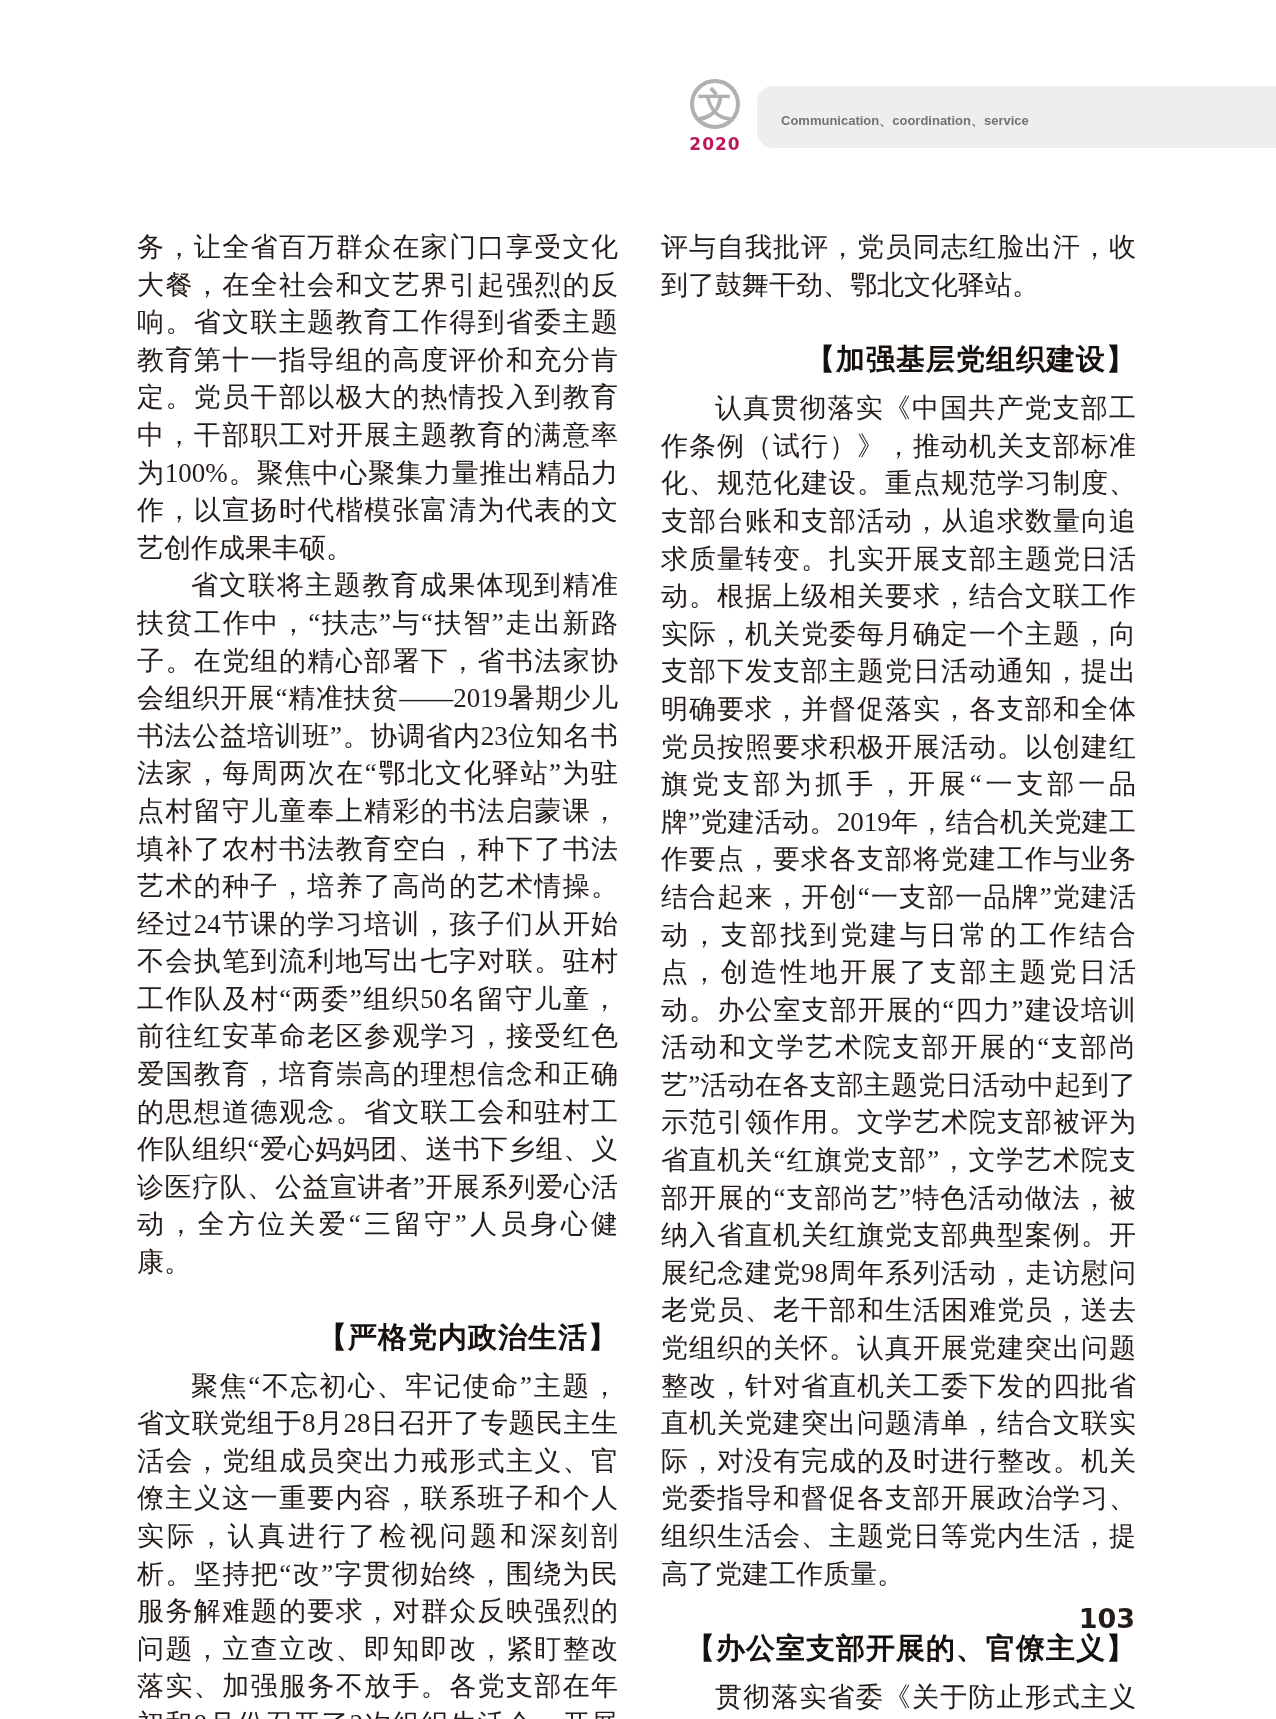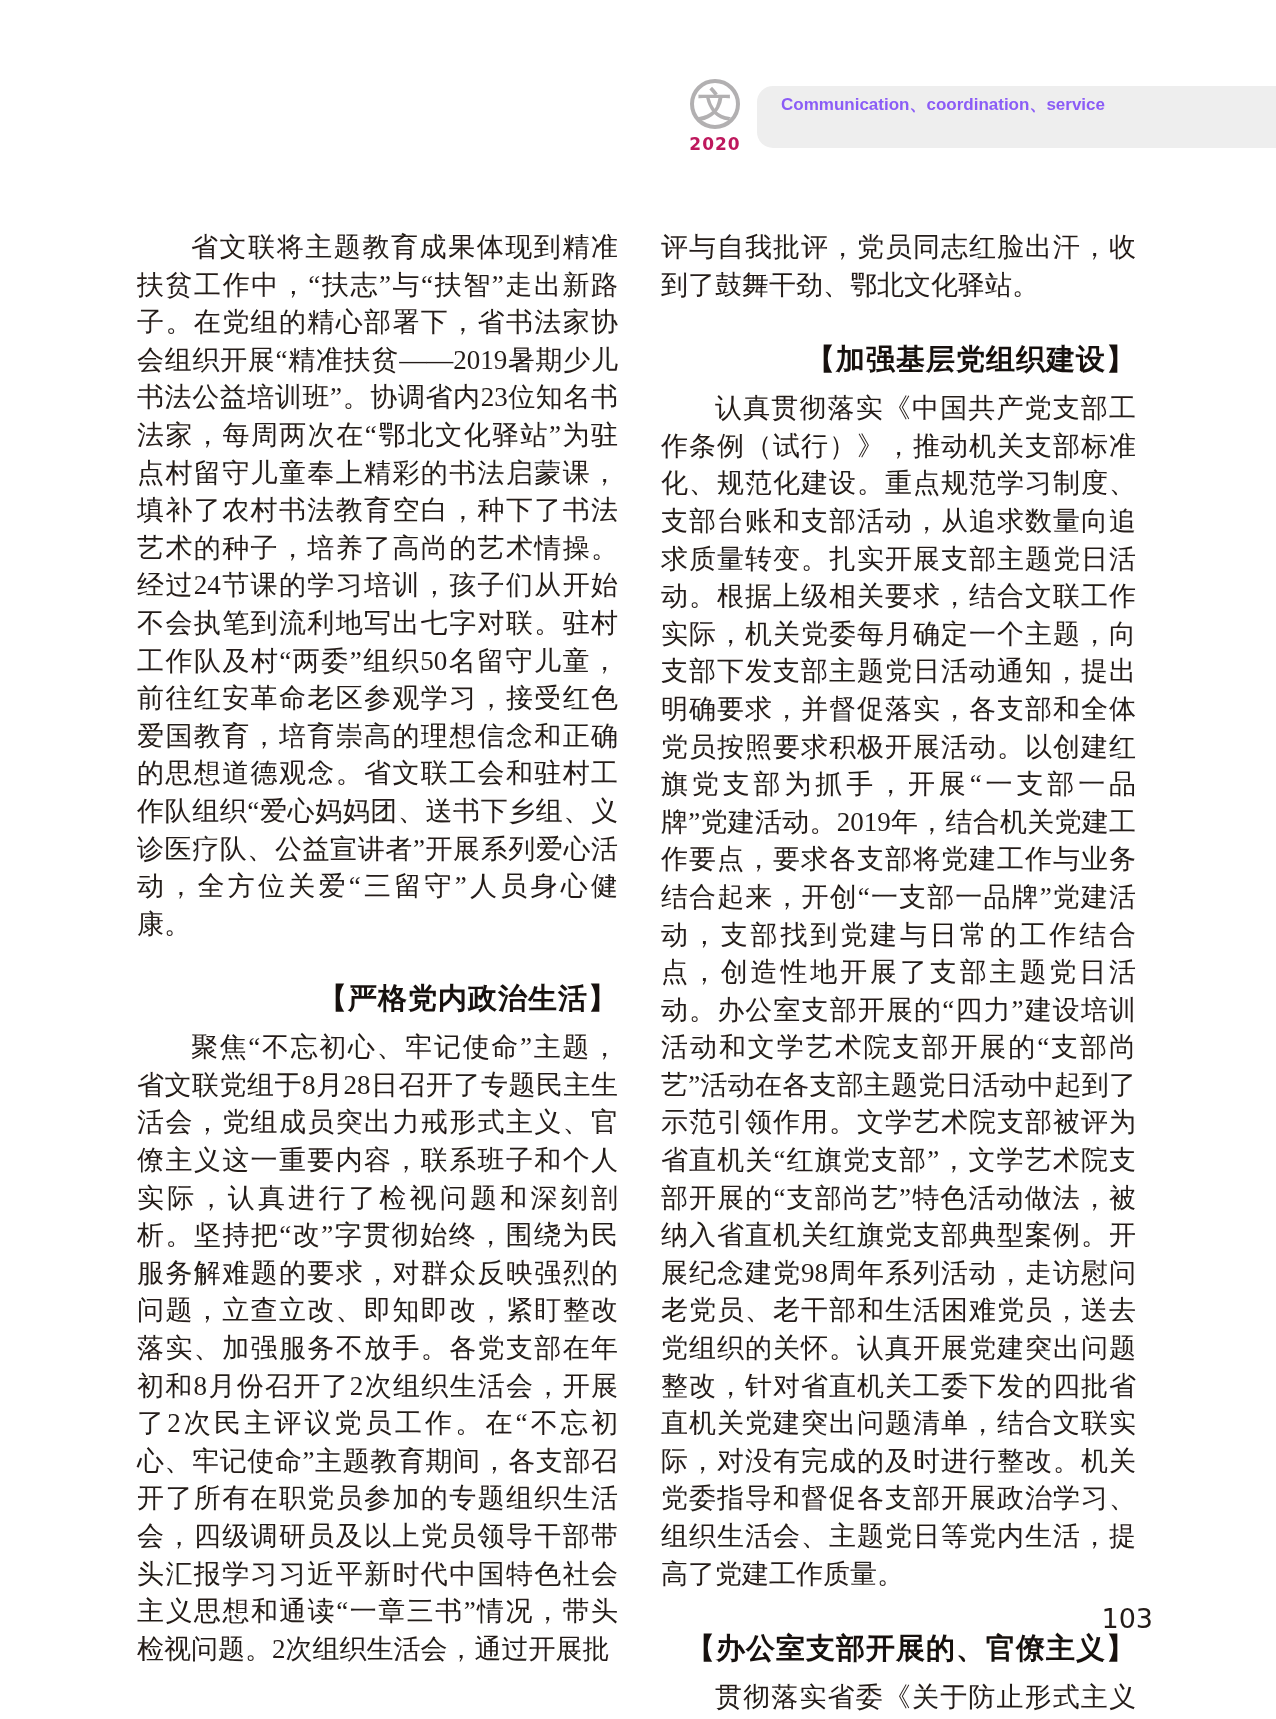--- a/index.html
+++ b/index.html
@@ -46,24 +46,24 @@
     font-family: "Liberation Sans", "DejaVu Sans", sans-serif;
     font-weight: 900;
     font-size: 24px;
     line-height: 26px;
     letter-spacing: 3px;
     color: #241c18;
   }
   .banner-sub {
     font-family: "Liberation Sans", "DejaVu Sans", sans-serif;
     font-weight: 700;
-    font-size: 17px;
+    font-size: 13px;
     line-height: 20px;
-    margin-top: 1px;
-    color: #8b5cf6;
+    margin-top: 17px;
+    color: #737373;
   }
 
   
   .col {
     position: absolute;
     top: 229px;
     text-align: justify;
     text-justify: inter-ideograph;
     font-size: 27px;
     line-height: 37.6px;
@@ -82,23 +82,23 @@
     margin: 34px 0 10px 0;
     color: #17110e;
     text-align: right;
     letter-spacing: 1px;
   }
 
   
   .page-number {
     position: absolute;
     top: 1603px;
-    right: 123px;
+    right: 141px;
     font-family: "DejaVu Sans", "Liberation Sans", sans-serif;
-    font-weight: 400;
+    font-weight: 700;
     font-size: 27px;
     color: #241c18;
   }
 </style>
 </head>
 <body>
 
 <div class="page">
 
   <div class="logo-wrap">
@@ -107,20 +107,21 @@
       <text x="26" y="38" text-anchor="middle" font-family="Liberation Serif, DejaVu Serif, serif" font-size="34" font-weight="700" fill="#b2b0b1">文</text>
     </svg>
     <span class="logo-year">2020</span>
   </div>
 
   <div class="banner">
     <div class="banner-sub">Communication、coordination、service</div>
   </div>
 
   <div class="col col-left">
+    <p>务，让全省百万群众在家门口享受文化大餐，在全社会和文艺界引起强烈的反响。省文联主题教育工作得到省委主题教育第十一指导组的高度评价和充分肯定。党员干部以极大的热情投入到教育中，干部职工对开展主题教育的满意率为100%。聚焦中心聚集力量推出精品力作，以宣扬时代楷模张富清为代表的文艺创作成果丰硕。</p>
     <p class="indent">省文联将主题教育成果体现到精准扶贫工作中，“扶志”与“扶智”走出新路子。在党组的精心部署下，省书法家协会组织开展“精准扶贫——2019暑期少儿书法公益培训班”。协调省内23位知名书法家，每周两次在“鄂北文化驿站”为驻点村留守儿童奉上精彩的书法启蒙课，填补了农村书法教育空白，种下了书法艺术的种子，培养了高尚的艺术情操。经过24节课的学习培训，孩子们从开始不会执笔到流利地写出七字对联。驻村工作队及村“两委”组织50名留守儿童，前往红安革命老区参观学习，接受红色爱国教育，培育崇高的理想信念和正确的思想道德观念。省文联工会和驻村工作队组织“爱心妈妈团、送书下乡组、义诊医疗队、公益宣讲者”开展系列爱心活动，全方位关爱“三留守”人员身心健康。</p>
     <h3>【严格党内政治生活】</h3>
     <p class="indent">聚焦“不忘初心、牢记使命”主题，省文联党组于8月28日召开了专题民主生活会，党组成员突出力戒形式主义、官僚主义这一重要内容，联系班子和个人实际，认真进行了检视问题和深刻剖析。坚持把“改”字贯彻始终，围绕为民服务解难题的要求，对群众反映强烈的问题，立查立改、即知即改，紧盯整改落实、加强服务不放手。各党支部在年初和8月份召开了2次组织生活会，开展了2次民主评议党员工作。在“不忘初心、牢记使命”主题教育期间，各支部召开了所有在职党员参加的专题组织生活会，四级调研员及以上党员领导干部带头汇报学习习近平新时代中国特色社会主义思想和通读“一章三书”情况，带头检视问题。2次组织生活会，通过开展批</p>
   </div>
 
   <div class="col col-right">
     <p>评与自我批评，党员同志红脸出汗，收到了鼓舞干劲、鄂北文化驿站。</p>
     <h3>【加强基层党组织建设】</h3>
     <p class="indent">认真贯彻落实《中国共产党支部工作条例（试行）》，推动机关支部标准化、规范化建设。重点规范学习制度、支部台账和支部活动，从追求数量向追求质量转变。扎实开展支部主题党日活动。根据上级相关要求，结合文联工作实际，机关党委每月确定一个主题，向支部下发支部主题党日活动通知，提出明确要求，并督促落实，各支部和全体党员按照要求积极开展活动。以创建红旗党支部为抓手，开展“一支部一品牌”党建活动。2019年，结合机关党建工作要点，要求各支部将党建工作与业务结合起来，开创“一支部一品牌”党建活动，支部找到党建与日常的工作结合点，创造性地开展了支部主题党日活动。办公室支部开展的“四力”建设培训活动和文学艺术院支部开展的“支部尚艺”活动在各支部主题党日活动中起到了示范引领作用。文学艺术院支部被评为省直机关“红旗党支部”，文学艺术院支部开展的“支部尚艺”特色活动做法，被纳入省直机关红旗党支部典型案例。开展纪念建党98周年系列活动，走访慰问老党员、老干部和生活困难党员，送去党组织的关怀。认真开展党建突出问题整改，针对省直机关工委下发的四批省直机关党建突出问题清单，结合文联实际，对没有完成的及时进行整改。机关党委指导和督促各支部开展政治学习、组织生活会、主题党日等党内生活，提高了党建工作质量。</p>
     <h3>【办公室支部开展的、官僚主义】</h3>

